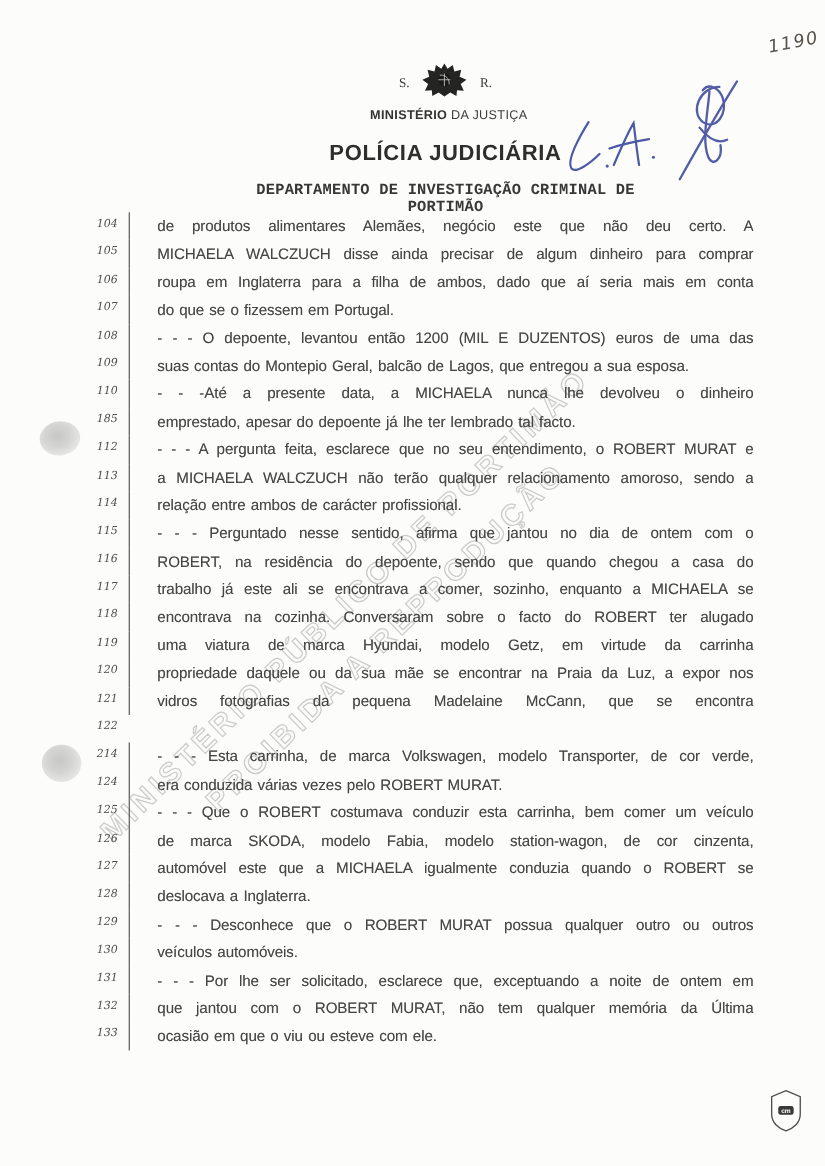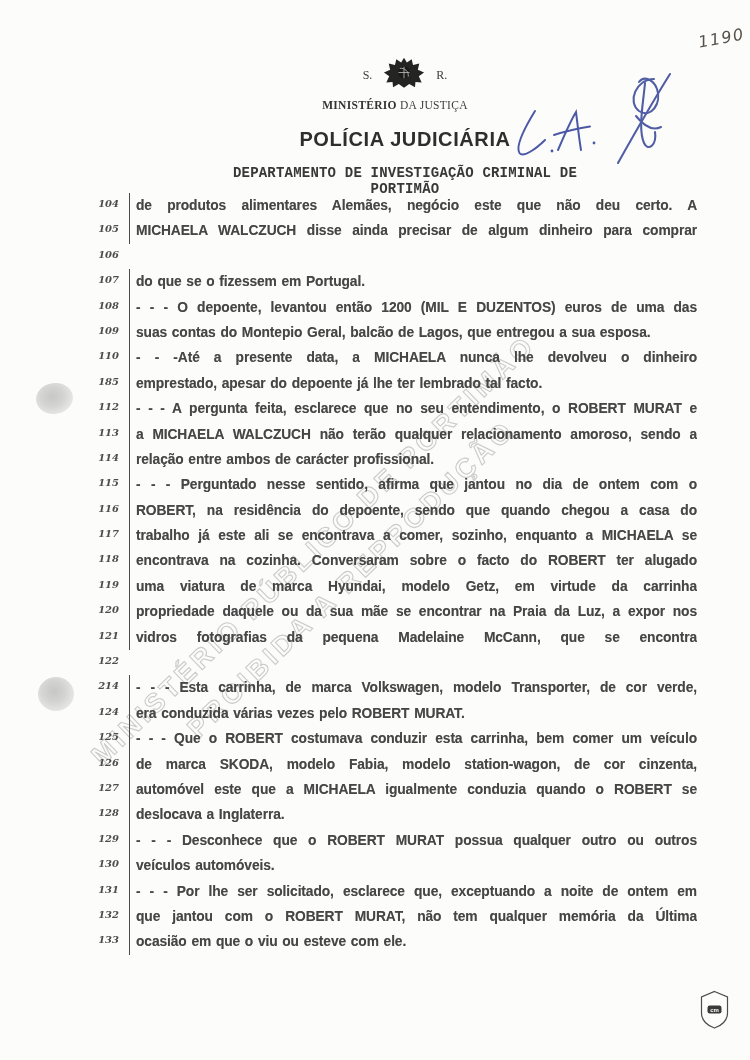--- a/index.html
+++ b/index.html
@@ -12,22 +12,22 @@
 
   
   .crest-row {
     position:absolute; left:330px; top:58px; width:150px; height:34px;
     display:flex; align-items:center; justify-content:center; gap:11px;
   }
   .crest-letter {
     font-family:"Liberation Serif", serif; font-size:12px; color:#3c3c3c;
   }
   .ministry {
-    position:absolute; left:195px; top:99px; width:400px;
-    text-align:center; font-size:11.5px; color:#3e3e3e; letter-spacing:0.3px;font-family:Liberation Serif, serif;
+    position:absolute; left:208px; top:99px; width:400px;
+    text-align:center; font-size:11.5px; color:#3e3e3e; letter-spacing:0.3px;
   }
   .ministry b { color:#333; }
   .pj-title {
     position:absolute; left:205px; top:128px; width:400px;
     text-align:center; font-size:20px; font-weight:bold; color:#2e2e2e;
     letter-spacing:0.6px;
   }
   .department {
     position:absolute; left:205px; top:165px; width:400px;
     text-align:center; font-size:14px; font-weight:bold; color:#383838;
@@ -66,29 +66,29 @@
 
   
   .hole {
     position:absolute; border-radius:50%;
     background:radial-gradient(ellipse at 45% 42%, #c7c7c5 0%, #d4d4d2 40%, #e6e6e4 72%, rgba(252,252,251,0) 100%);
   }
   .hole-1 { left:36px; top:383px; width:37px; height:31px; transform:rotate(-8deg); }
   .hole-2 { left:38px; top:677px; width:36px; height:34px; }
 
   
-  .doc-body { position:absolute; left:12px; top:193px; width:700px; z-index:2;font-weight:bold; }
+  .doc-body { position:absolute; left:0; top:193px; width:700px; z-index:2; }
   .line { display:flex; height:25.4px; }
   .num {
     width:117px; box-sizing:border-box; padding-right:10px; padding-top:5px;
     text-align:right; font-family:"DejaVu Serif", serif; font-style:italic;
     font-size:10px; color:#4d4d4d; flex:0 0 auto;
   }
   .txt {
-    width:568px; box-sizing:border-box; padding-left:6px; flex:0 0 auto;
+    width:568px; box-sizing:border-box; padding-left:25px; flex:0 0 auto;
     border-left:1.3px solid #4a4a4a;
     font-size:13.8px; letter-spacing:-0.1px; word-spacing:1px;
     line-height:25.4px; height:25.4px; overflow:hidden; color:#464646;
     text-shadow:0 0 0.5px rgba(80,80,80,0.45);
   }
   .line.fill .txt { text-align:justify; text-align-last:justify; }
 
   
   .stamp { position:absolute; left:699px; top:990px; }
 </style>
@@ -153,20 +153,21 @@
       <div class="line fill">
         <span class="num">104</span>
         <span class="txt">de produtos alimentares Alemães, negócio este que não deu certo. A</span>
       </div>
       <div class="line fill">
         <span class="num">105</span>
         <span class="txt">MICHAELA WALCZUCH disse ainda precisar de algum dinheiro para comprar</span>
       </div>
       <div class="line fill">
         <span class="num">106</span>
+        <span class="txt">roupa em Inglaterra para a filha de ambos, dado que aí seria mais em conta</span>
       </div>
       <div class="line">
         <span class="num">107</span>
         <span class="txt">do que se o fizessem em Portugal.</span>
       </div>
       <div class="line fill">
         <span class="num">108</span>
         <span class="txt">- - - O depoente, levantou então 1200 (MIL E DUZENTOS) euros de uma das</span>
       </div>
       <div class="line">

